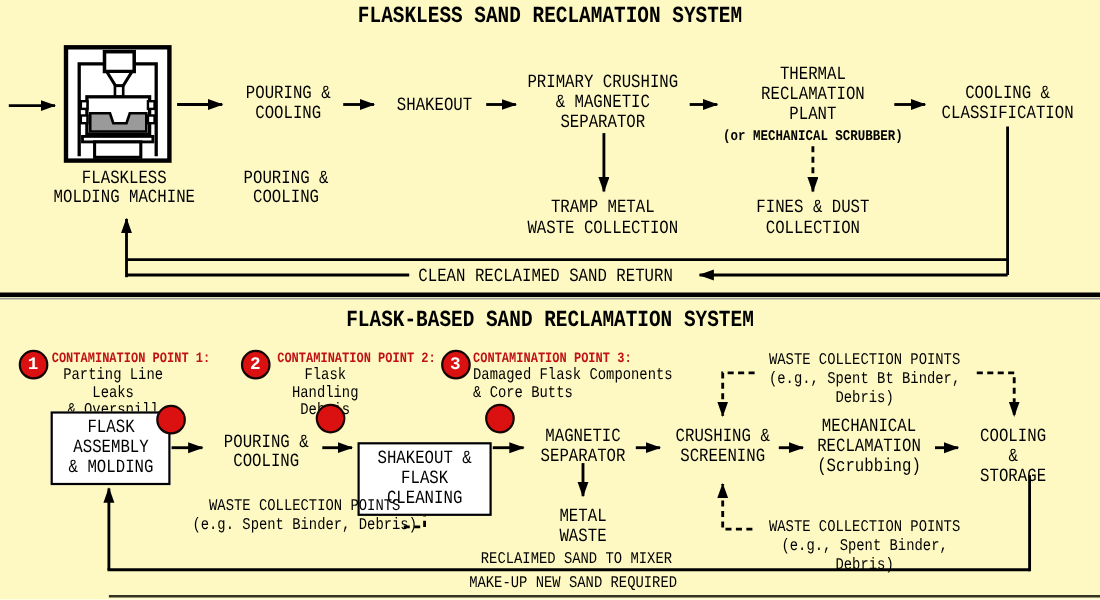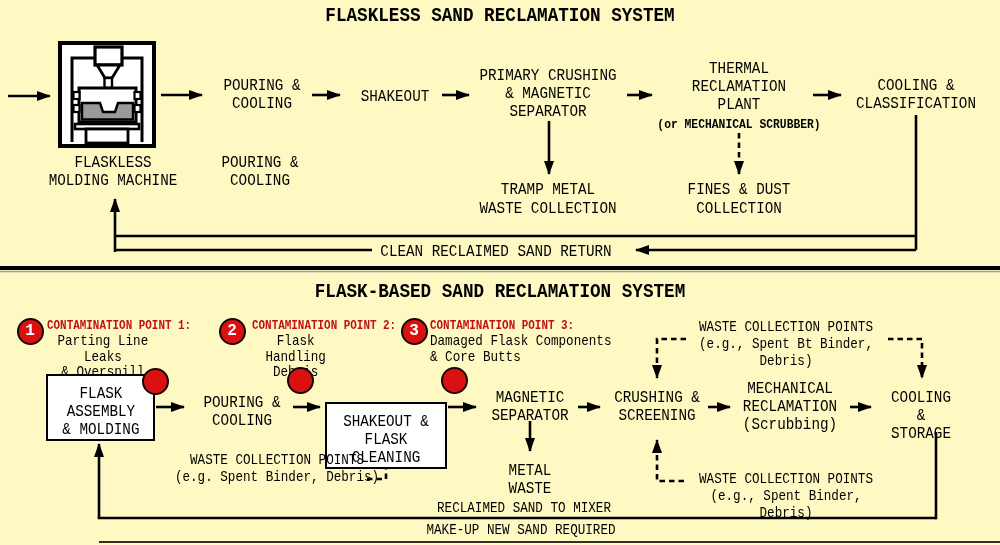--- a/index.html
+++ b/index.html
@@ -28,21 +28,21 @@
     position:absolute;white-space:pre-line;text-align:center;font-weight:bold;
     font-size:13.5px;line-height:16px;transform:translateX(-50%) scaleX(.84);
   }
   .small{
     position:absolute;white-space:pre-line;text-align:center;
     font-size:15px;line-height:17px;transform:translateX(-50%) scaleX(.84);
   }
   .single{white-space:nowrap;}
   .box{
     position:absolute;border:2.5px solid var(--ink);background:#fff;
-    display:flex;align-items:flex-end;justify-content:center;box-sizing:border-box;
+    display:flex;align-items:center;justify-content:center;box-sizing:border-box;
   }
   .box .bt{
     white-space:pre-line;text-align:center;font-size:17px;line-height:18px;
     transform:scaleX(.84);
   }
   .dot{
     position:absolute;width:27px;height:27px;border-radius:50%;box-sizing:border-box;
     background:var(--badge-red);border:2.5px solid #150505;
   }
   .cpbadge{

